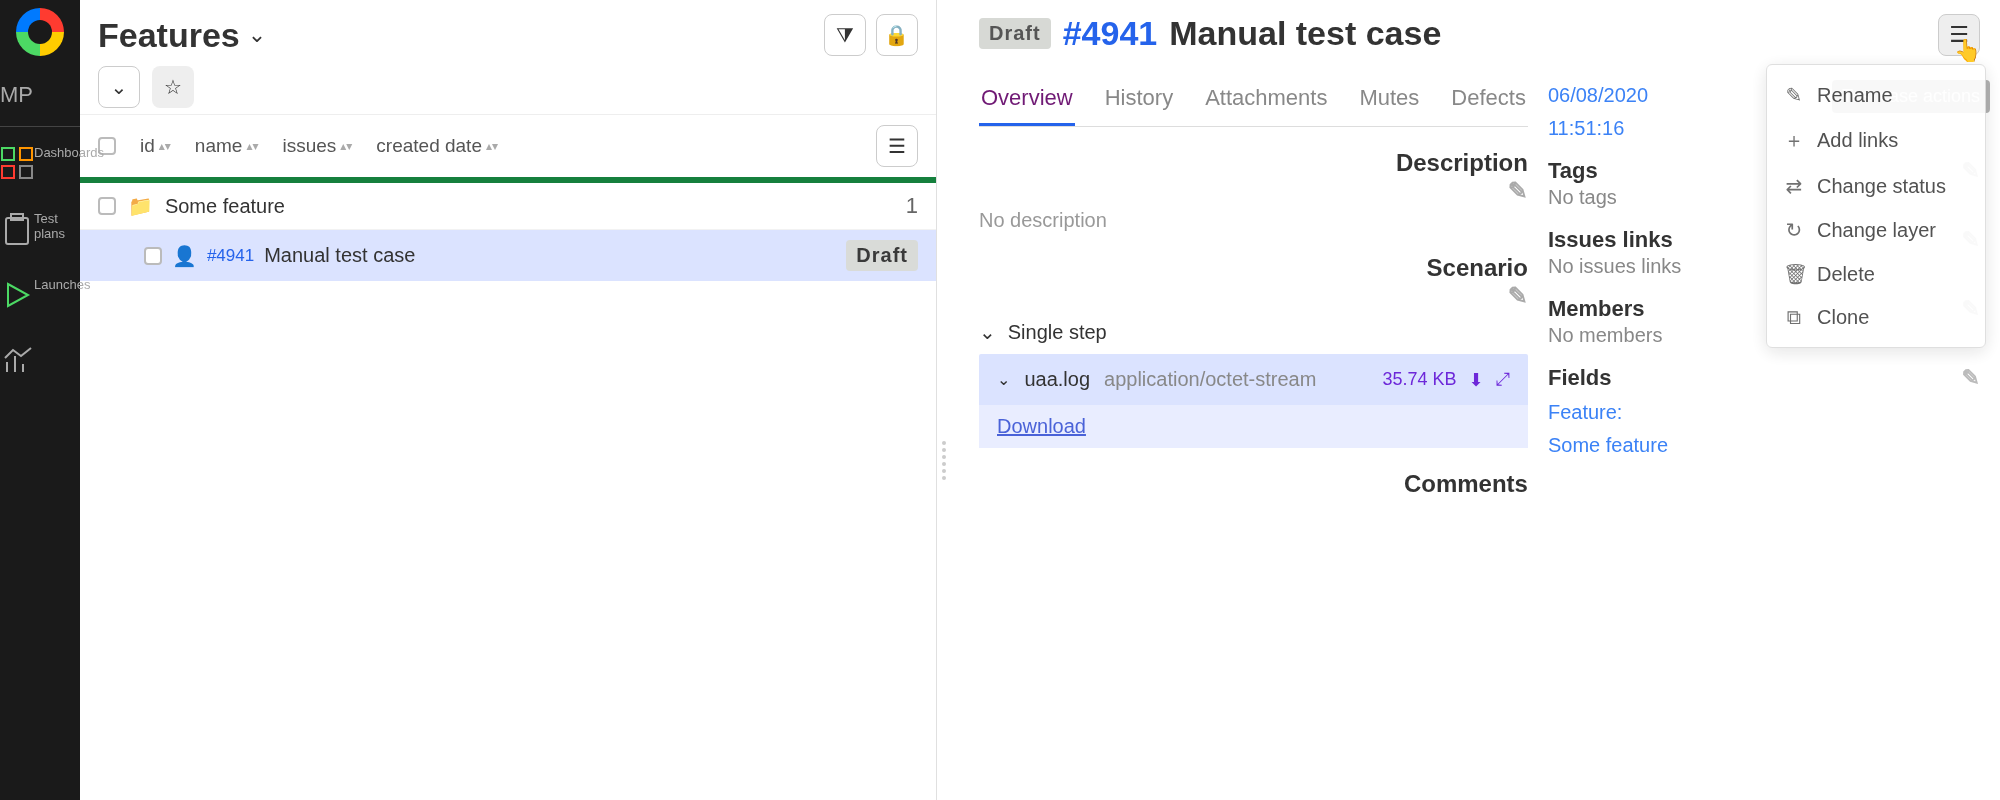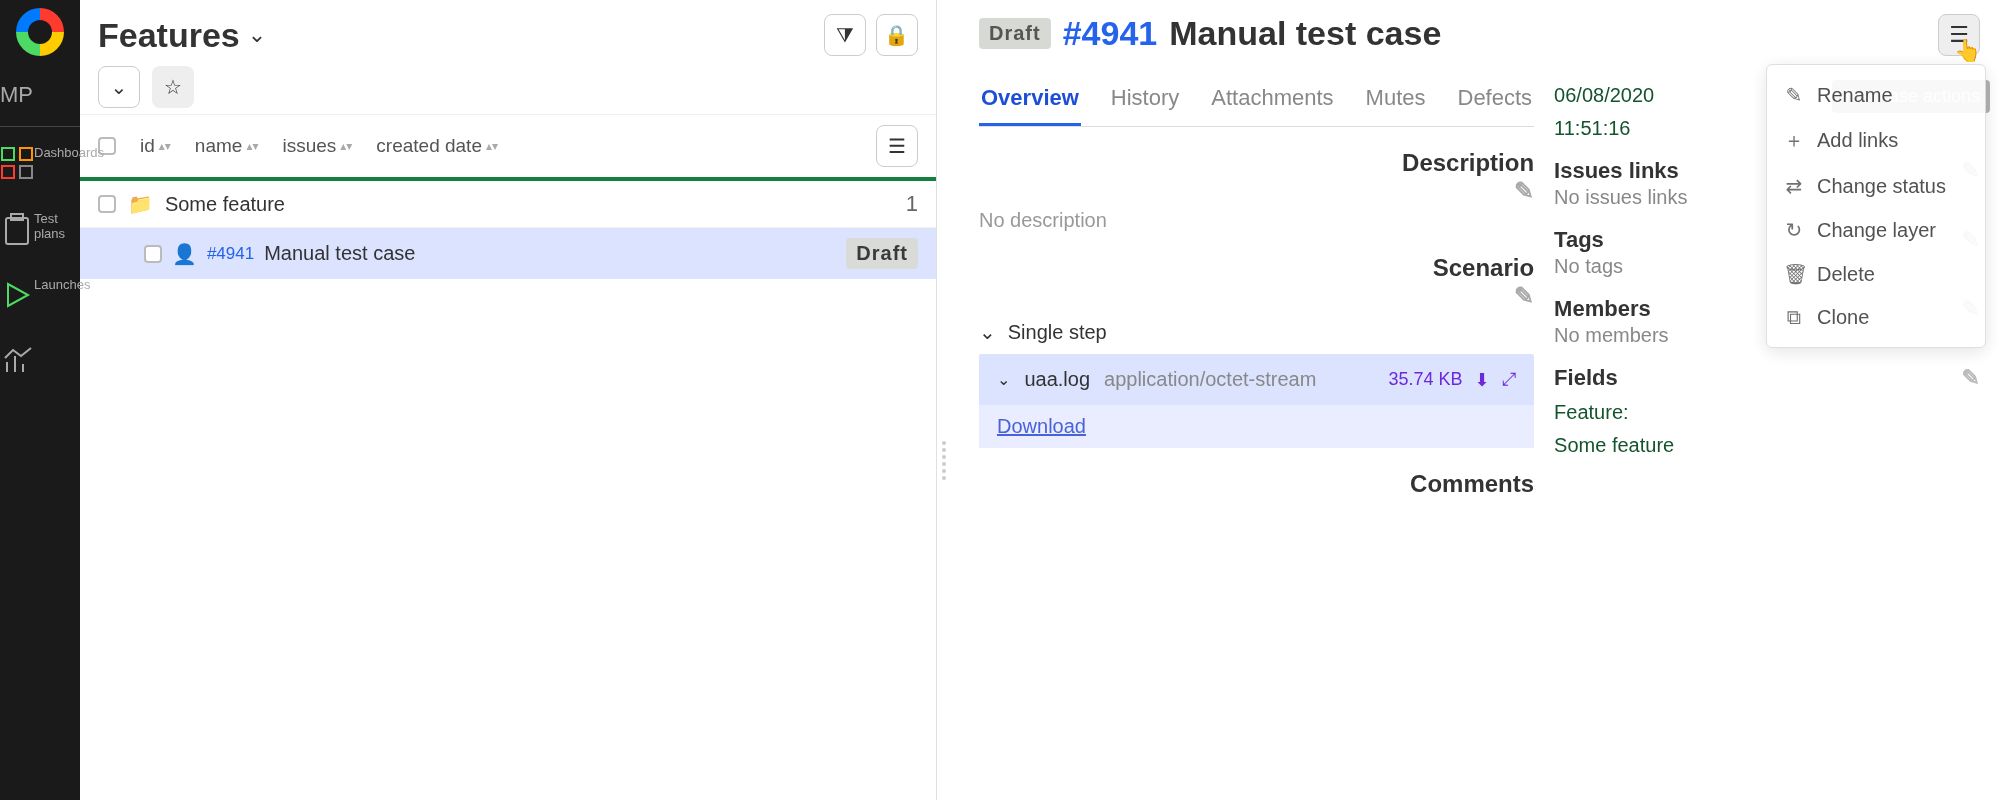--- a/index.html
+++ b/index.html
@@ -13,21 +13,21 @@
 .nav-item.active::after { content:""; position:absolute; right:0; top:10px; bottom:10px; width:3px; background:#4a90ff; }
 .nav-icon { width:36px; height:36px; display:flex; align-items:center; justify-content:center; margin-bottom:4px; }
 .panel-left { width:857px; border-right:1px solid #e0e0e0; padding:14px 0 0 0; display:flex; flex-direction:column; }
 .pl-header { display:flex; align-items:center; justify-content:space-between; padding:0 18px 10px 18px; }
 .pl-title-wrap { display:flex; align-items:center; gap:8px; }
 .pl-title { font-size:34px; font-weight:700; }
 .chev-down { font-size:22px; }
 .icon-btn { width:42px; height:42px; border:1px solid #ccc; border-radius:8px; background:#fff; display:flex; align-items:center; justify-content:center; font-size:20px; cursor:pointer; color:#333; }
 .icon-btn.ghost { border:none; background:#eee; }
 .pl-toolbar { display:flex; gap:12px; padding:0 18px 6px 18px; }
-.column-header { display:flex; align-items:center; gap:24px; padding:10px 18px; border-top:1px solid #eee; border-bottom:4px solid #15803d; }
+.column-header { display:flex; align-items:center; gap:24px; padding:10px 18px; border-top:1px solid #eee; border-bottom:6px solid #15803d; }
 .chk { width:18px; height:18px; border:2px solid #bbb; border-radius:4px; }
 .col-label { display:flex; align-items:center; gap:4px; font-size:19px; color:#555; }
 .sort-arrows { font-size:12px; color:#aaa; line-height:8px; }
 .tree { }
 .tree-row { display:flex; align-items:center; gap:12px; padding:10px 18px; border-bottom:1px solid #f2f2f2; font-size:20px; }
 .tree-row .count { margin-left:auto; font-size:22px; color:#666; }
 .folder-icon { color:#888; }
 .child-row { display:flex; align-items:center; gap:10px; padding:10px 18px 10px 64px; background:#dbe3ff; font-size:20px; }
 .child-row .chk { background:#fff; }
 .id-link { color:#2563eb; font-size:17px; }
@@ -37,38 +37,38 @@
 .panel-right { flex:1; padding:14px 20px 0 28px; position:relative; display:flex; gap:20px; }
 .main-col { flex: 0 0 495px; }
 .side-col { flex:1; padding-top: 60px; }
 .tc-header { display:flex; align-items:center; gap:12px; }
 .badge-status { background:#d7d9d5; color:#555; font-weight:700; padding:4px 10px; border-radius:4px; letter-spacing:1px; font-size:20px;}
 .tc-id { color:#2563eb; font-weight:700; font-size:34px; }
 .tc-title { font-weight:700; font-size:34px; }
 .menu-btn { width:42px; height:42px; border:1px solid #ccc; border-radius:8px; background:#eee; display:flex; align-items:center; justify-content:center; font-size:22px; position:absolute; top:14px; right:20px; cursor:pointer; }
 .tabs { display:flex; gap:28px; border-bottom:1px solid #ddd; margin-top:24px; }
 .tab { padding:8px 2px 12px; font-size:22px; color:#888; cursor:pointer; font-weight:400;}
-.tab.active { color:#1d4ed8; border-bottom:3px solid #2563eb; font-weight:700; }
+.tab.active { color:#701a75; border-bottom:3px solid #2563eb; font-weight:400; }
 .section { margin-top:22px; }
 .section h3 { font-size:24px; font-weight:700; display:flex; align-items:flex-end;flex-direction:column; }
 .section .edit-icon { margin-left:auto; color:#aaa; cursor:pointer; }
 .muted { color:#999; font-size:20px; margin-top:4px; }
 .step { display:flex; align-items:center; gap:12px; margin-top:10px; font-size:20px; }
 .attachment { background:#dbe3ff; border-radius:2px; margin-top:10px; }
 .att-head { display:flex; align-items:center; gap:14px; padding:14px 18px; }
 .att-name { font-size:20px; font-weight:500;}
 .att-mime { color:#888; font-size:20px; }
 .att-meta { margin-left:auto; display:flex; align-items:center; gap:12px; color:#6d28d9; font-size:18px; }
 .att-foot { padding:10px 18px; background:#e9edff; }
 .att-foot a { color:#4a62d8; text-decoration:underline; font-size:20px; }
 .side-block { margin-bottom:18px; }
 .side-block h4 { font-size:22px; font-weight:700; display:flex; align-items:center; }
 .side-block .edit-icon { margin-left:auto; color:#bbb; }
 .side-block .val { font-size:20px; color:#888; margin-top:2px; }
-.side-block .val.dark { color:#14532d;margin-top:10px; }
+.side-block .val.dark { color:#3b82f6;margin-top:10px; }
 .dropdown { position:absolute; top:64px; right:14px; width:220px; background:#fff; border:1px solid #ddd; border-radius:6px; box-shadow:0 4px 18px rgba(0,0,0,0.12); padding:8px 0; z-index:5; opacity:0.92;}
 .dd-item { display:flex; align-items:center; gap:12px; padding:10px 16px; font-size:20px; color:#444; cursor:pointer; }
 .dd-item .dd-icon { width:22px; text-align:center; color:#666; }
 .list-btn { margin-left:auto; }
 .col-header-right { margin-left:auto; }
 .tooltip-ghost { position:absolute; top:80px; right:10px; background:#808080; color:#fff; padding:6px 10px; border-radius:4px; font-size:18px; opacity:0.6; z-index:4;}
 .cursor { position:absolute; top:38px; right:18px; font-size:22px; z-index:10;}
 </style>
 </head>
 <body>
@@ -253,31 +253,31 @@
     </div>
   </div>
 
   <div class="side-col">
     <div class="side-block">
       <div class="val dark">06/08/2020</div>
       <div class="val dark">11:51:16</div>
     </div>
     <div class="side-block">
       <h4>
+          <span>Tags</span>
+          <span class="edit-icon">✎</span>
+        </h4>
+      <div class="val">No tags</div>
+    </div>
+    <div class="side-block">
+      <h4>
           <span>Issues links</span>
           <span class="edit-icon">✎</span>
         </h4>
       <div class="val">No issues links</div>
-    </div>
-    <div class="side-block">
-      <h4>
-          <span>Tags</span>
-          <span class="edit-icon">✎</span>
-        </h4>
-      <div class="val">No tags</div>
     </div>
     <div class="side-block">
       <h4>
           <span>Members</span>
           <span class="edit-icon">✎</span>
         </h4>
       <div class="val">No members</div>
     </div>
     <div class="side-block">
       <h4>

